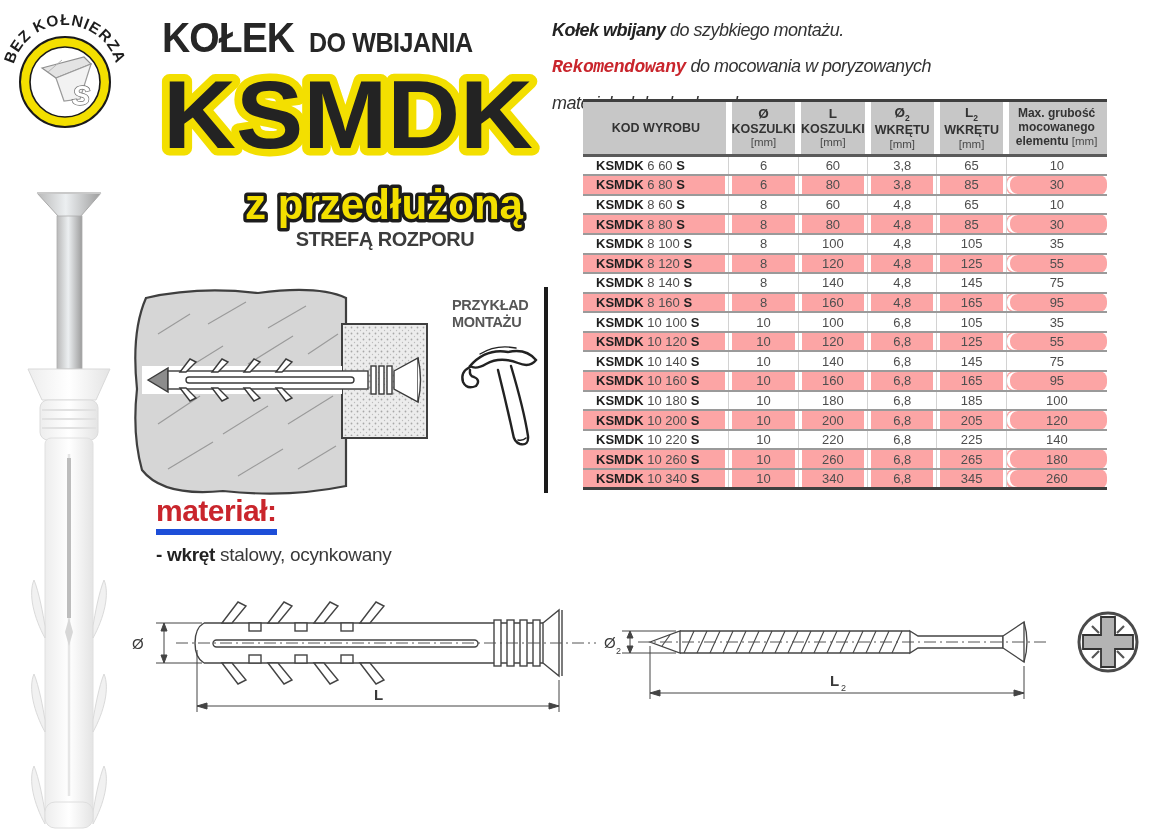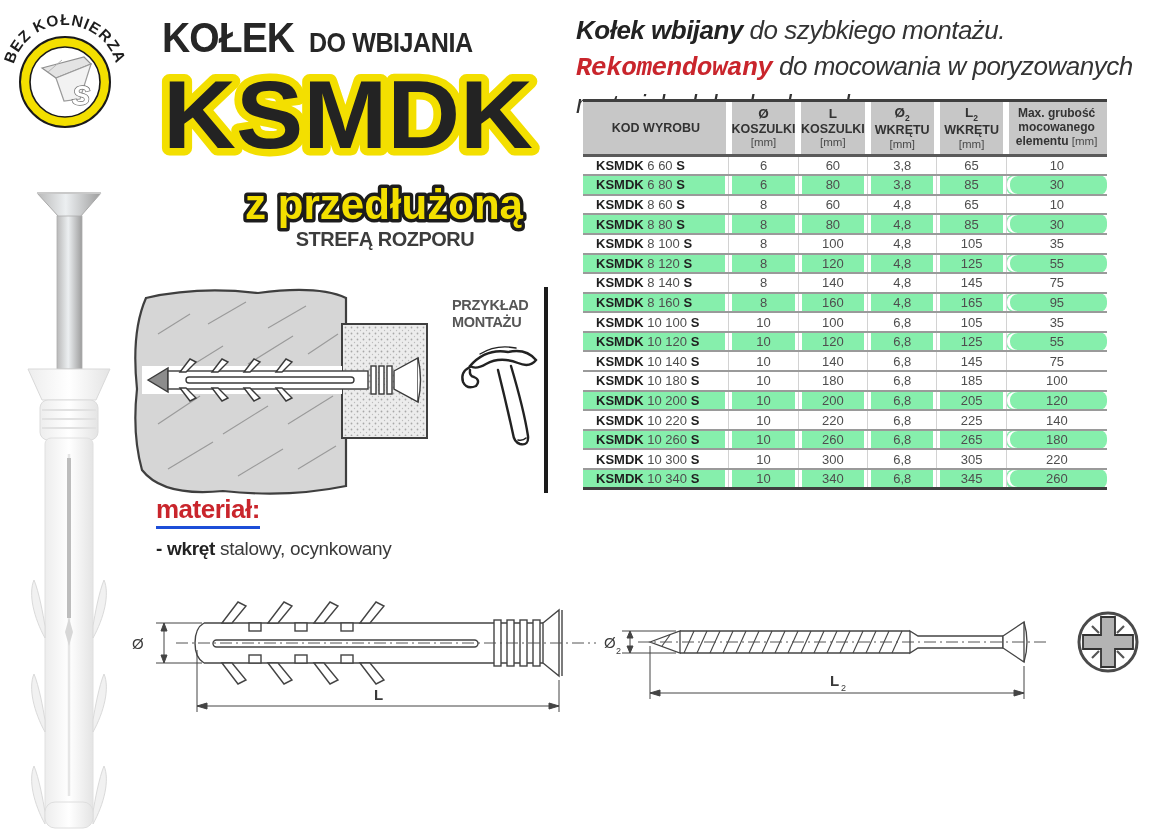--- a/index.html
+++ b/index.html
@@ -13,21 +13,21 @@
   
   .title-row { left:162px; top:14px; display:flex; align-items:baseline; gap:16px;
                transform:scaleX(.93); transform-origin:left; white-space:nowrap; }
   .title-main { font-size:42px; font-weight:bold; letter-spacing:-1px; color:#262626; }
   .title-sub  { font-size:27px; font-weight:bold; letter-spacing:-.5px; color:#262626; }
   .strefa { left:230px; top:227px; width:310px; text-align:center;
             font-size:21px; font-weight:bold; letter-spacing:-.5px; color:#3c3c3c;
             transform:scaleX(.95); }
 
   
-  .intro { left:576px; top:12px; width:566px; font-style:italic; font-size:26px;
+  .intro { left:552px; top:12px; width:566px; font-style:italic; font-size:18px;
            line-height:36px; color:#333; letter-spacing:-.5px; }
   .intro .bi { font-weight:bold; font-style:italic; color:#222; }
   .intro .red { font-weight:bold; font-style:italic;font-family:Liberation Mono, monospace; }
 
   
   .spec-table-wrap { left:583px; top:99px; width:524px; }
   table { border-collapse:collapse; width:524px; table-layout:fixed;
           border-top:3px solid #3f3f3f; border-bottom:3px solid #3f3f3f; }
   th {
     background:#c7c7c7; vertical-align:middle; text-align:center;
@@ -40,35 +40,35 @@
   th .sym { font-size:13.5px; }
   th sub { font-size:8.5px; }
   th .unit { font-weight:normal; color:#4a4a4a; font-size:11.5px; }
   .unit-inline { font-weight:normal; color:#4a4a4a; font-size:11.5px; }
   col.c-code { width:26.5%; } col.c-n { width:12.6%; } col.c-max { width:18.3%; }
   td {
     height:19.6px; font-size:13px; color:#4e4e4e; text-align:center; padding:1px 3px;
     border-bottom:2px solid #9a9a9a; border-right:1px solid #d2d2d2;
   }
   td:last-child { border-right:none; }
-  tr.alt td { background:#86efac;
+  tr.alt td { background:#fca5a5;
     box-shadow: inset 3px 0 0 #fff, inset -3px 0 0 #fff; }
   tr.alt td:first-child { box-shadow: inset -3px 0 0 #fff; }
   tr.alt td:last-child  { box-shadow: inset 3px 0 0 #fff; border-radius: 8px; }
   tr:last-child td { border-bottom:none; }
   td.code { text-align:left; padding-left:13px; white-space:nowrap; }
   td.code b { color:#1f1f1f; }
 
   
   .przyklad { left:452px; top:297px; font-size:14.5px; font-weight:bold;
               color:#565656; line-height:1.18; letter-spacing:-.3px; }
   .divider { left:544px; top:287px; width:4px; height:206px; background:#1b1b1b; }
   .material { left:156px; top:494px; }
-  .material h2 { display:inline-block; color:#c9252c; font-size:26px; font-weight:bold;
-                 letter-spacing:-.5px; border-bottom:3px solid #1d4ed8;
+  .material h2 { display:inline-block; color:#c9252c; font-size:30px; font-weight:bold;
+                 letter-spacing:-.5px; border-bottom:6px solid #1d4ed8;
                  padding-bottom:1px; margin-bottom:7px; }
   .material .item { font-size:19px; color:#3a3a3a; line-height:1.35; letter-spacing:-.3px; }
   .material .item b { color:#222; }
 
   svg text { font-family:"Liberation Sans", sans-serif; }
   .dim-label { font-size:15px; fill:#3a3a3a; }
   .dim-sub { font-size:9px; fill:#3a3a3a; }
 </style>
 </head>
 <body>
@@ -233,20 +233,28 @@
           <td>55</td>
         </tr>
         <tr>
           <td class="code"><b>KSMDK</b> 10 140 <b>S</b></td>
           <td>10</td>
           <td>140</td>
           <td>6,8</td>
           <td>145</td>
           <td>75</td>
         </tr>
+        <tr class="alt">
+          <td class="code"><b>KSMDK</b> 10 160 <b>S</b></td>
+          <td>10</td>
+          <td>160</td>
+          <td>6,8</td>
+          <td>165</td>
+          <td>95</td>
+        </tr>
         <tr>
           <td class="code"><b>KSMDK</b> 10 180 <b>S</b></td>
           <td>10</td>
           <td>180</td>
           <td>6,8</td>
           <td>185</td>
           <td>100</td>
         </tr>
         <tr class="alt">
           <td class="code"><b>KSMDK</b> 10 200 <b>S</b></td>
@@ -264,28 +272,20 @@
           <td>225</td>
           <td>140</td>
         </tr>
         <tr class="alt">
           <td class="code"><b>KSMDK</b> 10 260 <b>S</b></td>
           <td>10</td>
           <td>260</td>
           <td>6,8</td>
           <td>265</td>
           <td>180</td>
-        </tr>
-        <tr>
-          <td class="code"><b>KSMDK</b> 10 300 <b>S</b></td>
-          <td>10</td>
-          <td>300</td>
-          <td>6,8</td>
-          <td>305</td>
-          <td>220</td>
         </tr>
         <tr class="alt">
           <td class="code"><b>KSMDK</b> 10 340 <b>S</b></td>
           <td>10</td>
           <td>340</td>
           <td>6,8</td>
           <td>345</td>
           <td>260</td>
         </tr>
       </tbody>

